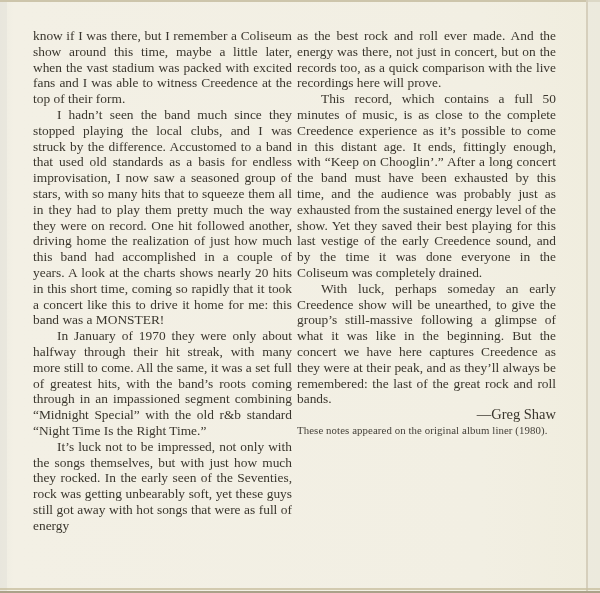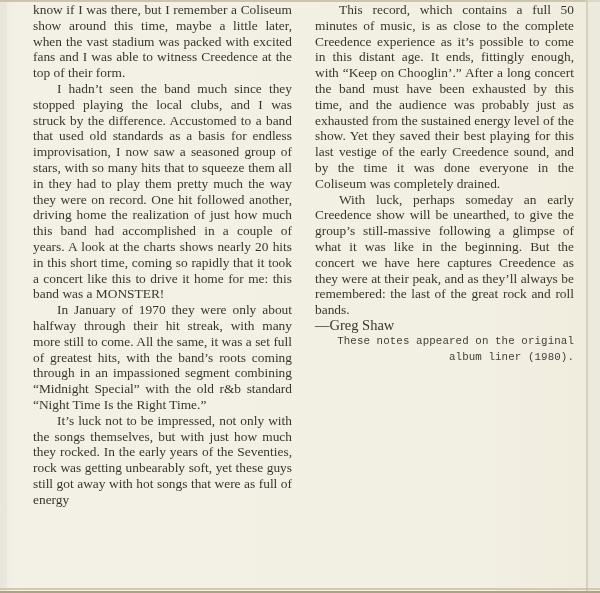--- a/index.html
+++ b/index.html
@@ -10,50 +10,49 @@
     overflow: hidden;
   }
   .page {
     position: relative;
     width: 600px; height: 593px;
     background: linear-gradient(90deg, #eeece1 0px, #f3f0e5 14px, #f2efe3 80%, #f0edde 100%);
     overflow: hidden;
   }
   .content {
     position: absolute;
-    top: 2px; left: 33px;
+    top: 28px; left: 33px;
     display: flex;
-    gap: 23px;
+    gap: 5px;
   }
   .col {
     width: 259px;
     color: #3a362d;
     font-size: 13.4px;
     line-height: 15.8px;
     text-align: justify;
     text-rendering: optimizeLegibility;
   }
   .col p { margin: 0; text-indent: 24px; }
   .col p.no-indent { text-indent: 0; }
   .em { }
   .signature {
     margin-top: 18px;
     font-size: 14.5px;
-    text-align: left;
+    text-align: right;
     text-indent: 0;
     color: #3a362d;
   }
   .footnote {
     margin-top: 11px;
     font-size: 10.8px;
-    text-align: right;
+    text-align: left;
     text-indent: 0;
     color: #45413a;
     letter-spacing: 0.1px;
-    font-family: Liberation Mono, monospace;
   }
   
   .edge-top    { position: absolute; top: 0; left: 0; right: 0; height: 2px; background: #cdc5ab; }
   .edge-bottom-line { position: absolute; bottom: 3px; left: 0; right: 0; height: 2px; background: #c9c0a1; opacity: .8; }
   .edge-bottom { position: absolute; bottom: 0; left: 0; right: 0; height: 2px; background: #aaa289; }
   .edge-right-line { position: absolute; top: 0; bottom: 0; right: 12px; width: 2px; background: #d6cfbc; }
   .edge-right  { position: absolute; top: 0; bottom: 0; right: 0; width: 12px; background: rgba(233,231,221,0.55); }
   .edge-left   { position: absolute; top: 0; bottom: 0; left: 0; width: 7px; background: rgba(228,226,219,0.6); }
 </style>
 </head>
@@ -61,24 +60,25 @@
 
 <div class="page">
   <div class="edge-left"></div>
   <div class="edge-top"></div>
 
   <div class="content">
     <div class="col">
         <p class="no-indent"><span>know if I was there, but I remember a Coliseum show around this time, maybe a little later, when the vast stadium was packed with excited fans and I was able to witness Creedence at the top of their form.</span></p>
         <p><span>I hadn’t seen the band much since they stopped playing the local clubs, and I was struck by the difference. Accustomed to a band that used old standards as a basis for endless improvisation, I now saw a seasoned group of stars, with so many hits that to squeeze them all in they had to play them pretty much the way they were on record. One hit followed another, driving home the realization of just how much this band had accomplished in a couple of years. A look at the charts shows nearly 20 hits in this short time, coming so rapidly that it took a concert like this to drive it home for me: this band was a MONSTER!</span></p>
         <p><span>In January of 1970 they were only about halfway through their hit streak, with many more still to come. All the same, it was a set full of greatest hits, with the band’s roots coming through in an impassioned segment combining “Midnight Special” with the old r&amp;b standard “Night Time Is the Right Time.”</span></p>
-        <p><span>It’s luck not to be impressed, not only with the songs themselves, but with just how much they </span><span class="em">rocked.</span><span> In the early years of the Seventies, rock was getting unbearably soft, yet these guys still got away with hot songs that were as full of energy</span></p>
+        <p><span>It’s luck not to be impressed, not only with the songs themselves, but with just how much they </span><span class="em">rocked.</span><span> In the early seen of the Seventies, rock was getting unbearably soft, yet these guys still got away with hot songs that were as full of energy</span></p>
       </div>
     <div class="col">
 
+    <p class="no-indent"><span>as the best rock and roll ever made. And the energy was there, not just in concert, but on the records too, as a quick comparison with the live recordings here will prove.</span></p>
         <p><span>This record, which contains a full 50 minutes of music, is as close to the complete Creedence experience as it’s possible to come in this distant age. It ends, fittingly enough, with “Keep on Chooglin’.” After a long concert the band must have been exhausted by this time, and the audience was probably just as exhausted from the sustained energy level of the show. Yet they saved their best playing for this last vestige of the early Creedence sound, and by the time it was done everyone in the Coliseum was completely drained.</span></p>
         <p><span>With luck, perhaps someday an early Creedence show will be unearthed, to give the group’s still-massive following a glimpse of what it was like in the beginning. But the concert we have here captures Creedence as they were at their peak, and as they’ll always be remembered: the last of the great rock and roll bands.</span></p>
         <p class="signature no-indent">—Greg Shaw</p>
         <p class="footnote no-indent">These notes appeared on the original album liner (1980).</p>
       </div>
   </div>
 
   <div class="edge-right-line"></div>
   <div class="edge-right"></div>
   <div class="edge-bottom-line"></div>

